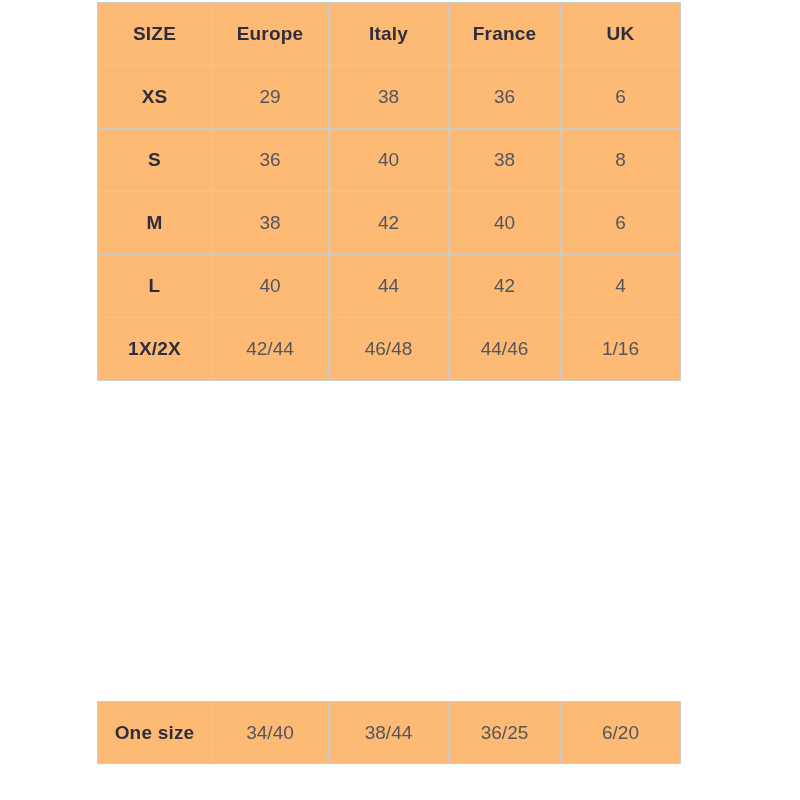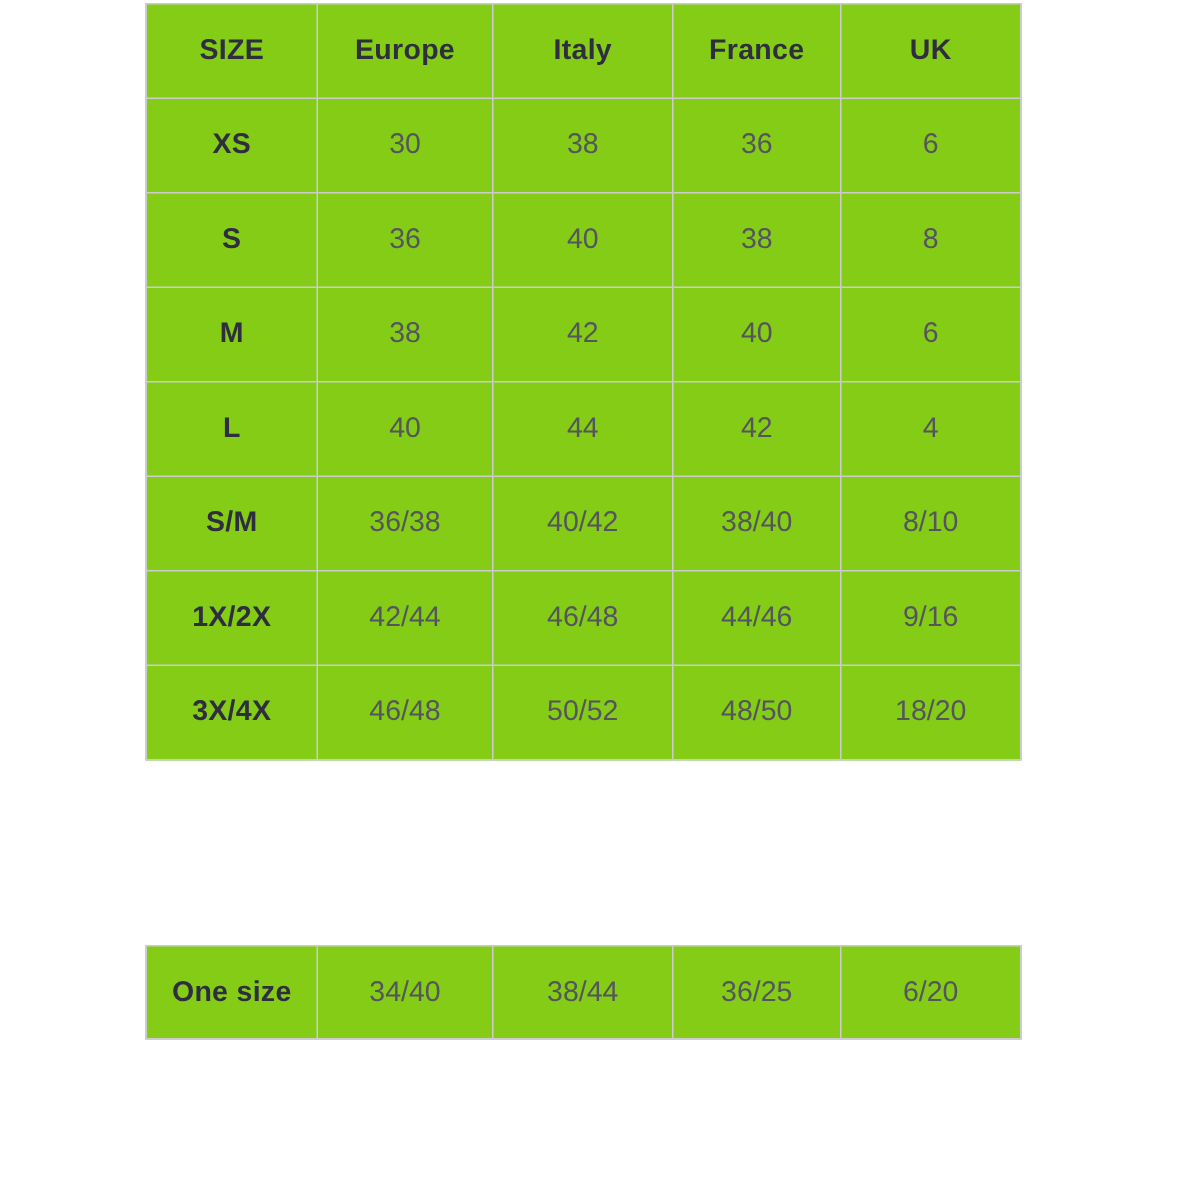--- a/index.html
+++ b/index.html
@@ -11,32 +11,32 @@
   .page {
     position: relative;
     width: 800px;
     height: 800px;
     background: #ffffff;
     overflow: hidden;
   }
   table.size-table {
     border-collapse: collapse;
     table-layout: fixed;
-    background: #84cc16;
+    background: #fdba74;
   }
   #main-table {
     position: absolute;
     left: 97px;
     top: 2px;
     width: 583px;
   }
   #secondary-table {
     position: absolute;
     left: 97px;
-    top: 630px;
+    top: 701px;
     width: 583px;
   }
   .size-table td, .size-table th {
     border: 1px solid #cccccc;
     text-align: center;
     vertical-align: middle;
     height: 63px;
     overflow: hidden;
     white-space: nowrap;
   }
@@ -76,21 +76,21 @@
           <th class="head-cell">SIZE</th>
           <th class="head-cell">Europe</th>
           <th class="head-cell">Italy</th>
           <th class="head-cell">France</th>
           <th class="head-cell">UK</th>
         </tr>
     </thead>
     <tbody id="main-body">
         <tr>
           <td class="label-cell">XS</td>
-          <td class="value-cell">30</td>
+          <td class="value-cell">29</td>
           <td class="value-cell">38</td>
           <td class="value-cell">36</td>
           <td class="value-cell">6</td>
         </tr>
         <tr>
           <td class="label-cell">S</td>
           <td class="value-cell">36</td>
           <td class="value-cell">40</td>
           <td class="value-cell">38</td>
           <td class="value-cell">8</td>
@@ -103,39 +103,25 @@
           <td class="value-cell">6</td>
         </tr>
         <tr>
           <td class="label-cell">L</td>
           <td class="value-cell">40</td>
           <td class="value-cell">44</td>
           <td class="value-cell">42</td>
           <td class="value-cell">4</td>
         </tr>
         <tr>
-          <td class="label-cell">S/M</td>
-          <td class="value-cell">36/38</td>
-          <td class="value-cell">40/42</td>
-          <td class="value-cell">38/40</td>
-          <td class="value-cell">8/10</td>
-        </tr>
-        <tr>
           <td class="label-cell">1X/2X</td>
           <td class="value-cell">42/44</td>
           <td class="value-cell">46/48</td>
           <td class="value-cell">44/46</td>
-          <td class="value-cell">9/16</td>
-        </tr>
-        <tr>
-          <td class="label-cell">3X/4X</td>
-          <td class="value-cell">46/48</td>
-          <td class="value-cell">50/52</td>
-          <td class="value-cell">48/50</td>
-          <td class="value-cell">18/20</td>
+          <td class="value-cell">1/16</td>
         </tr>
       </tbody>
   </table>
 
   <table class="size-table" id="secondary-table">
     <colgroup>
       <col class="col-size">
         <col class="col-europe">
         <col class="col-italy">
         <col class="col-france">

